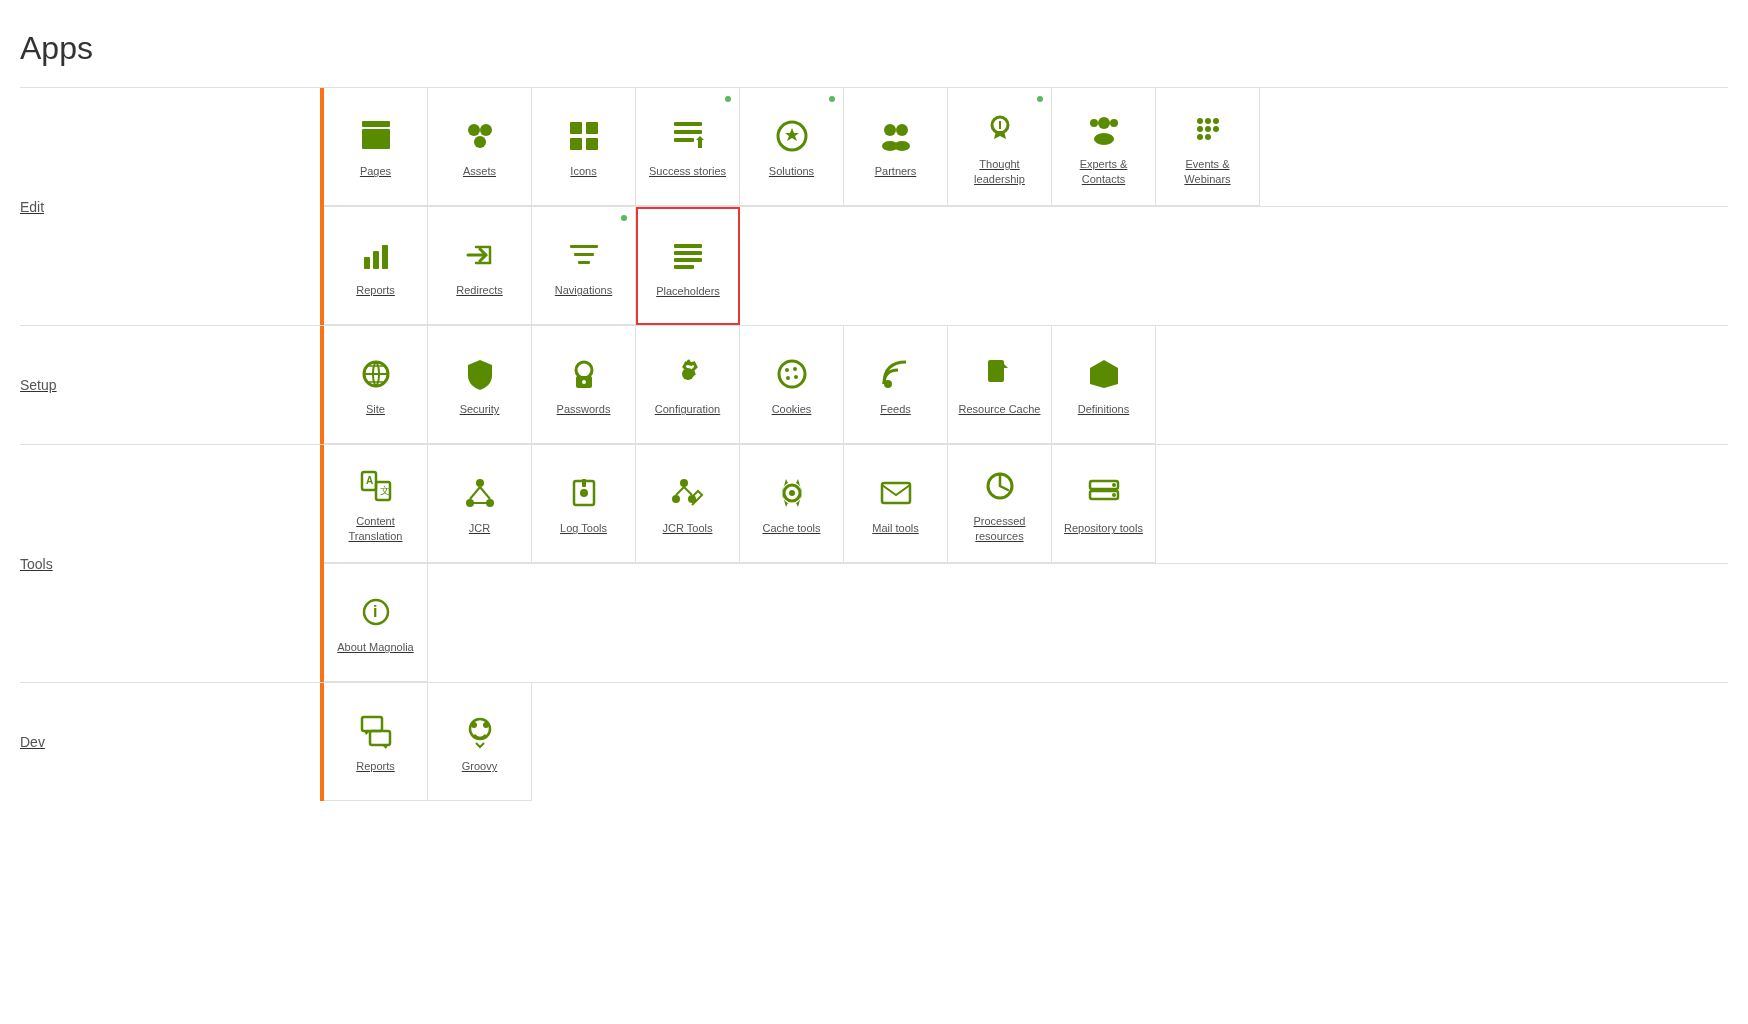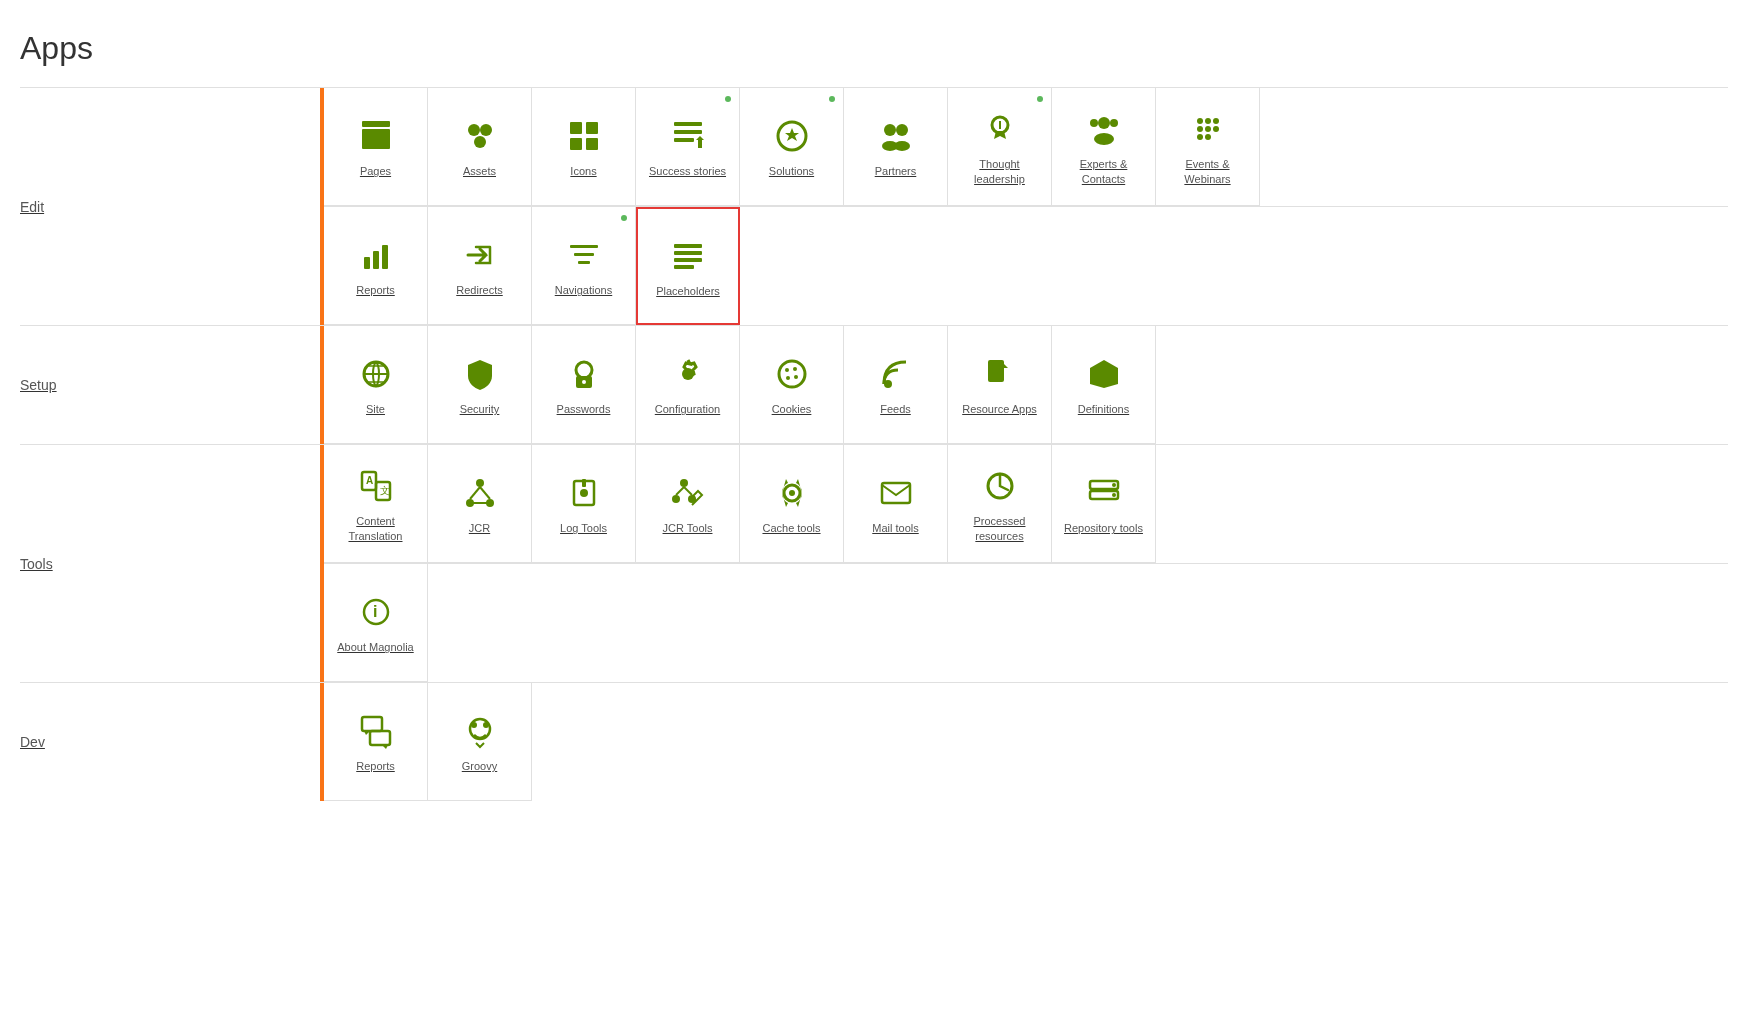--- a/index.html
+++ b/index.html
@@ -311,21 +311,21 @@
           <div class="app-item">
             <div class="app-icon">
               <svg viewBox="0 0 36 36">
                 <rect x="6" y="4" width="16" height="22" rx="2"></rect>
                 <path d="M18 4 L26 12 L18 12 Z"></path>
                 <rect x="10" y="8" width="8" height="2" rx="1"></rect>
                 <rect x="10" y="12" width="8" height="2" rx="1"></rect>
                 <rect x="10" y="16" width="6" height="2" rx="1"></rect>
               </svg>
             </div>
-            <div class="app-label">Resource Apps</div>
+            <div class="app-label">Resource Cache</div>
           </div>
           <div class="app-item">
             <div class="app-icon">
               <svg viewBox="0 0 36 36">
                 <path d="M18 4 L32 12 L32 28 L18 32 L4 28 L4 12 Z"></path>
               </svg>
             </div>
             <div class="app-label">Definitions</div>
           </div>
         </div>

